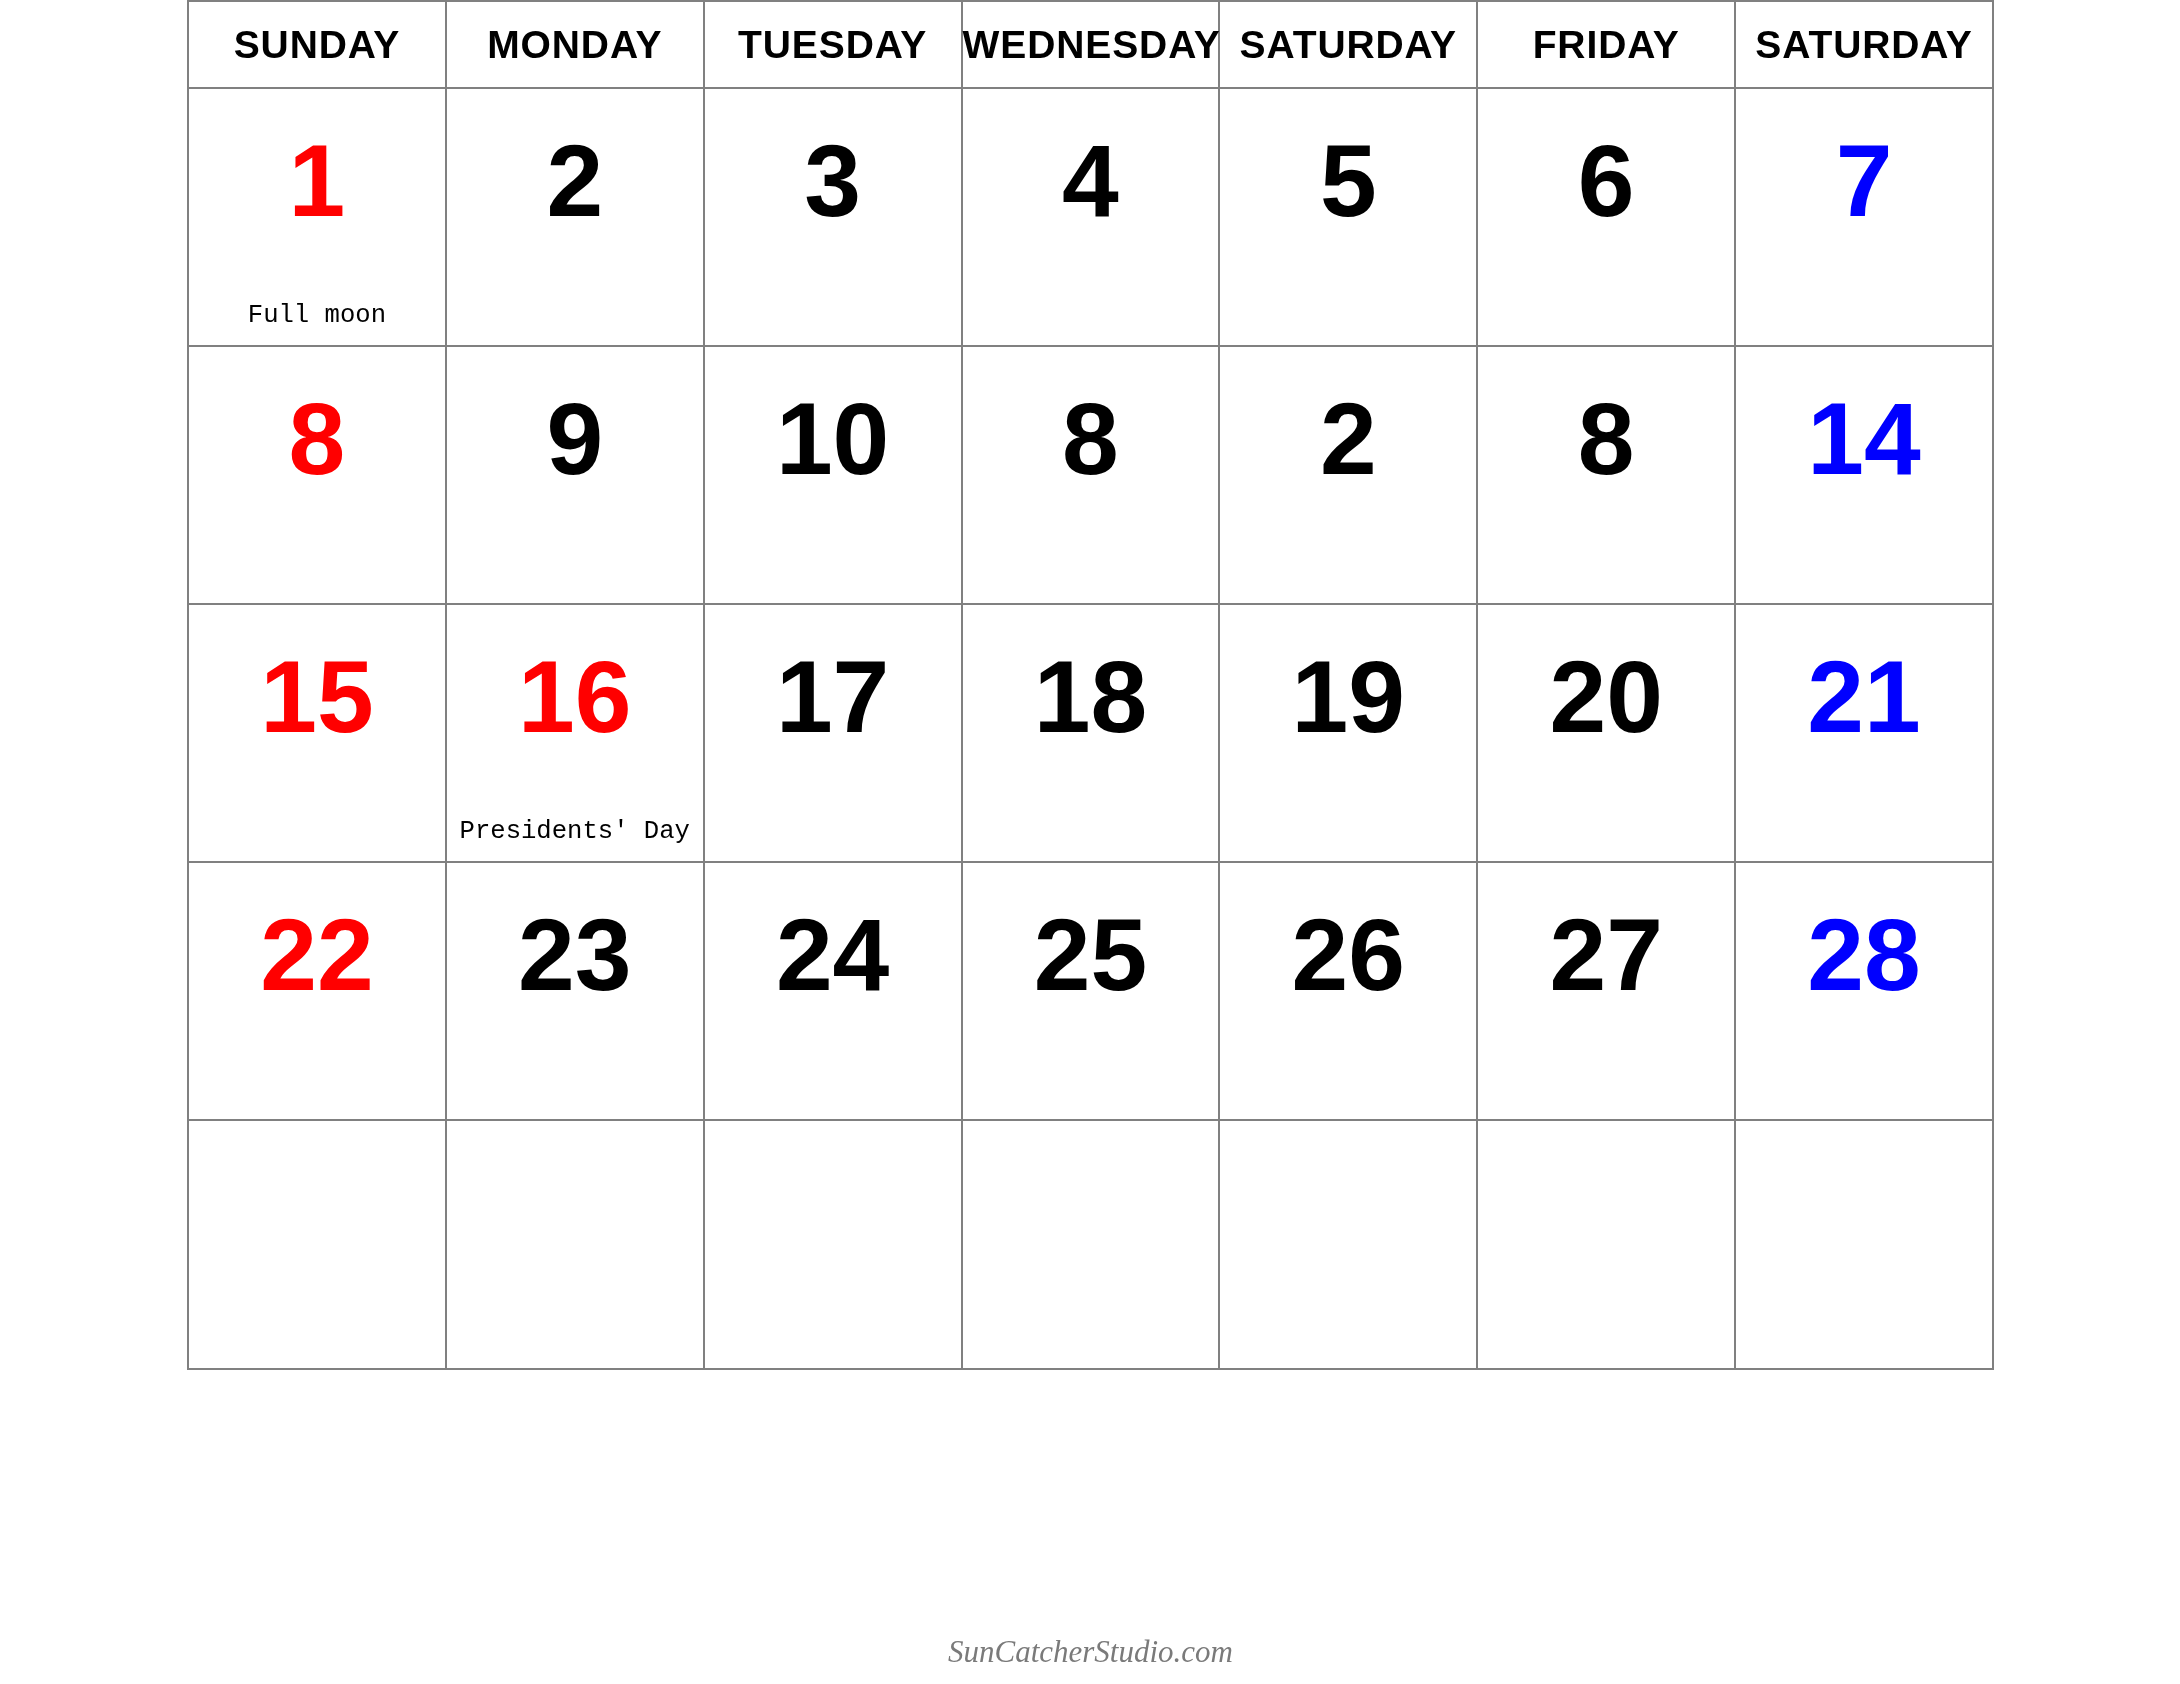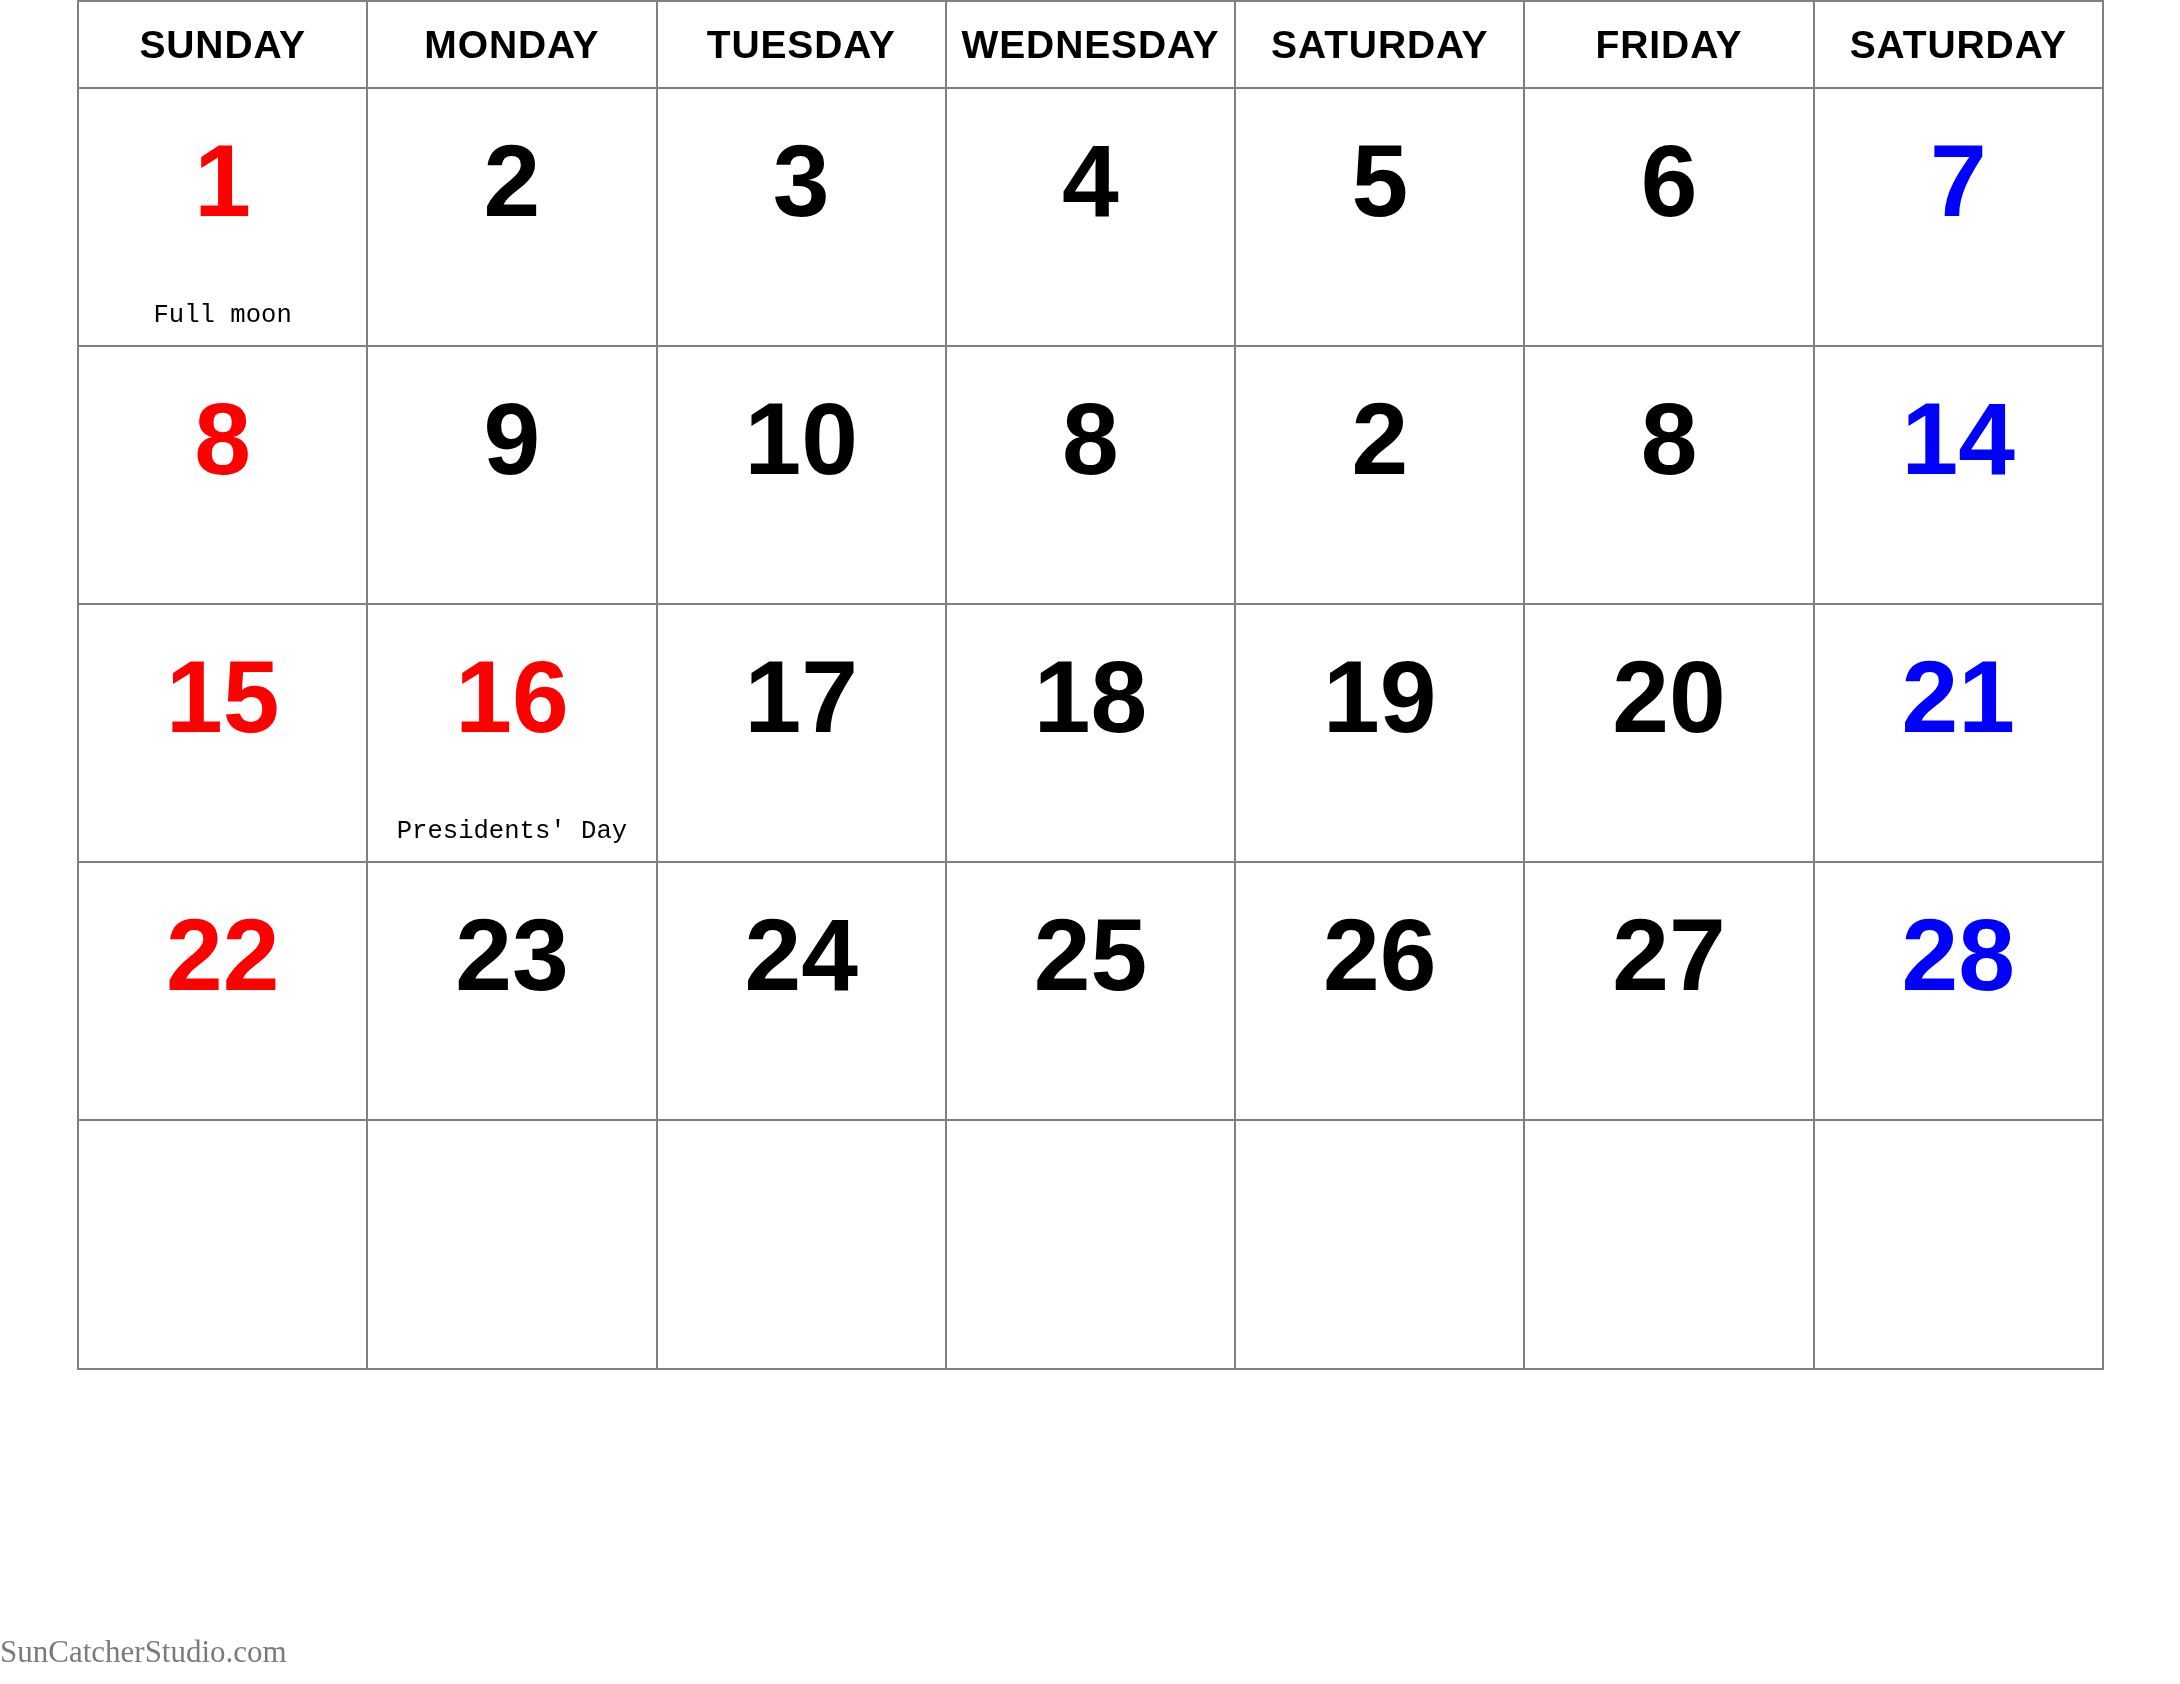--- a/index.html
+++ b/index.html
@@ -25,21 +25,21 @@
     text-align: center;
     font-size: 109px;
     font-weight: bold;
     letter-spacing: 1.7px;
     line-height: 1;
     padding-top: 34px;
     padding-bottom: 31px;
     color: #000000;
   }
   .calendar {
-    width: 2027px;
+    width: 1807px;
     margin: 0 auto;
     border-collapse: collapse;
     table-layout: fixed;
   }
   .calendar th, .calendar td {
     border: 2.6px solid #808080;
     padding: 0;
     vertical-align: top;
   }
   .calendar th {
@@ -85,24 +85,25 @@
     font-family: Liberation Mono, monospace;
   }
   .empty-row td {
     height: 247px;
   }
   .footer {
     position: absolute;
     left: 0;
     right: 0;
     bottom: 15.3px;
-    text-align: left;
+    text-align: center;
     font-family: "Liberation Serif", serif;
     font-size: 31px;
     color: #7a7a7a;
+    font-style: italic;
   }
 </style>
 </head>
 <body>
 
 <div class="page">
 
 
   <table class="calendar">
     <thead>

